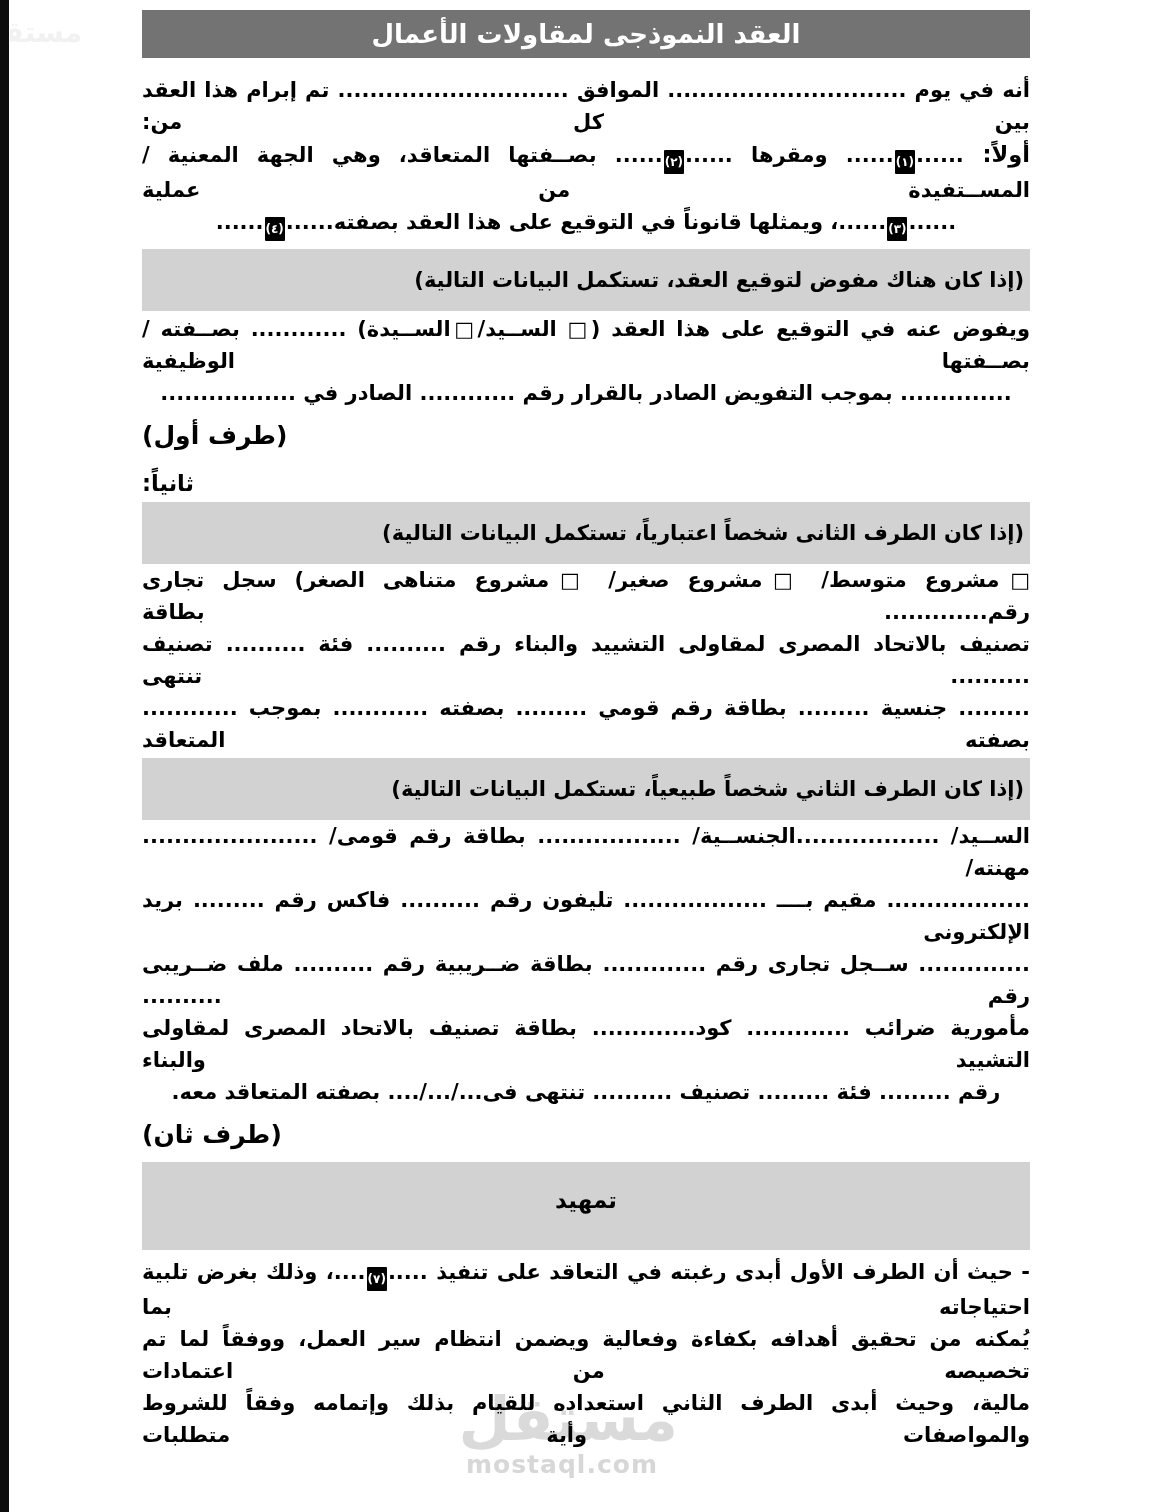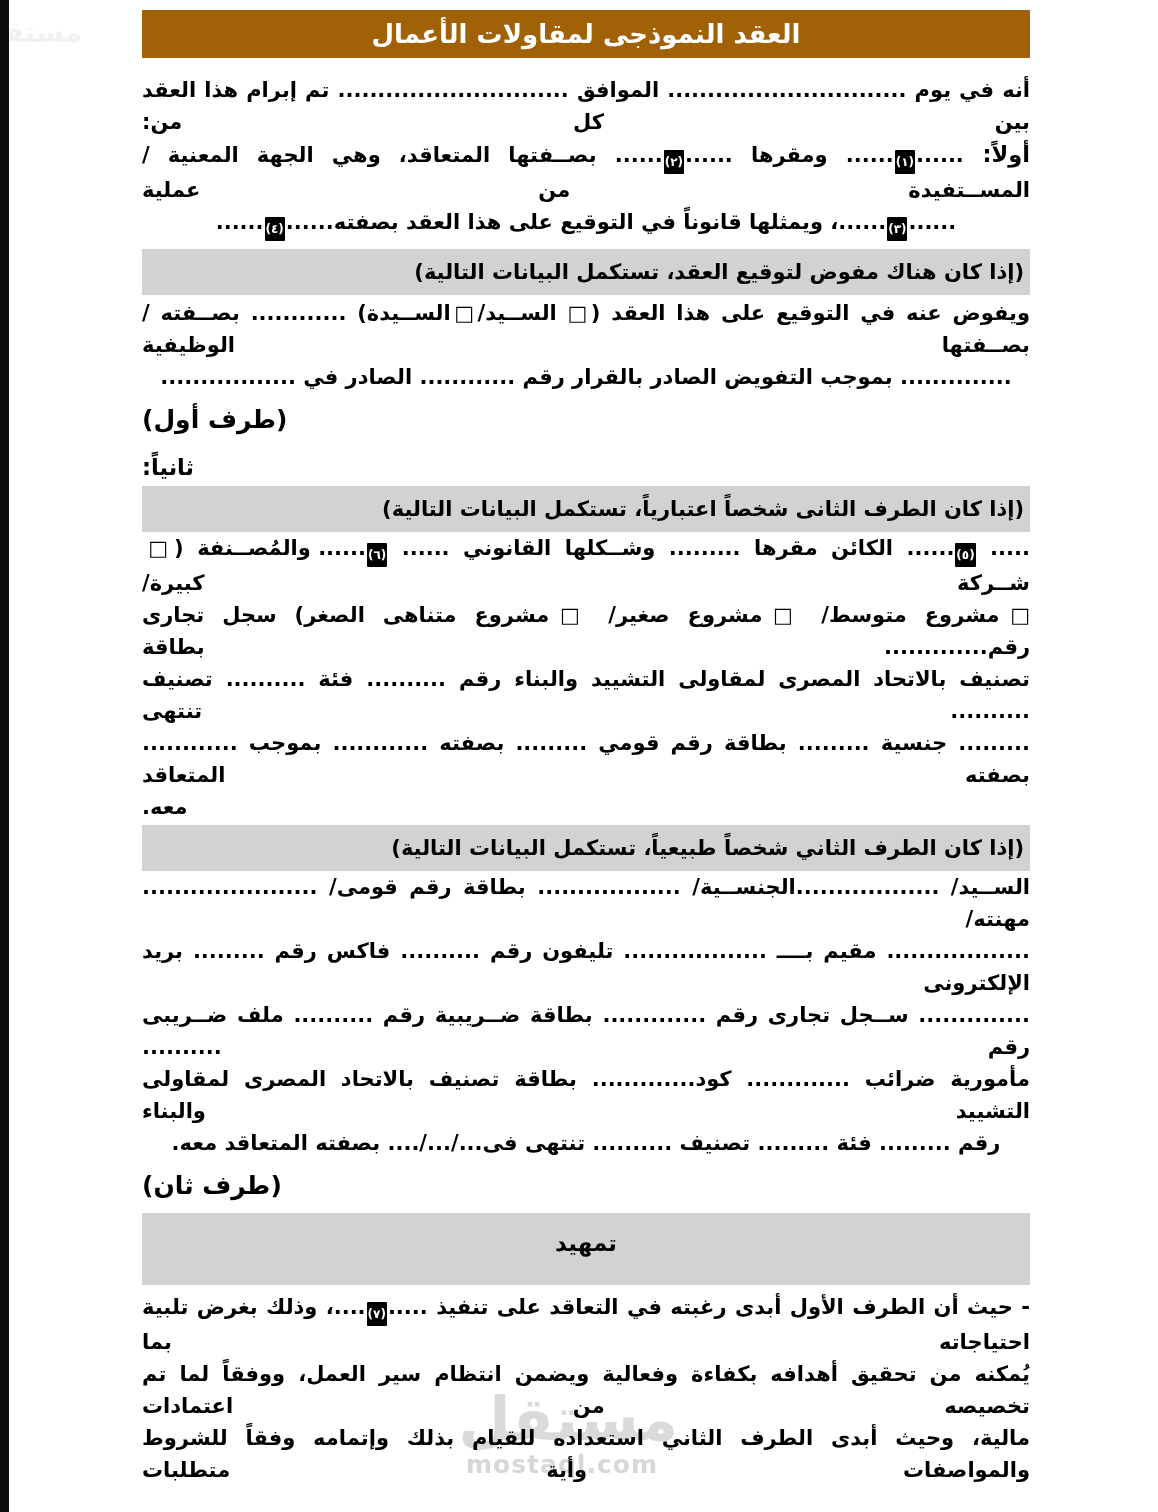--- a/index.html
+++ b/index.html
@@ -2,33 +2,33 @@
 <html lang="ar" dir="rtl"><head>
 <meta charset="utf-8">
 <style>
   html,body{margin:0;padding:0;background:#ffffff;}
   .doc{
     position:relative;width:1158px;height:1512px;background:#ffffff;overflow:hidden;
     font-family:"DejaVu Sans","Liberation Sans",sans-serif;color:#000;font-weight:bold;
   }
   .edge{position:absolute;left:0;top:0;width:9px;height:1512px;background:#0d0d0d;}
   .content{position:absolute;left:142px;top:10px;width:888px;direction:rtl;z-index:2;}
-  .title-bar{background:#a16207;height:48px;display:flex;align-items:center;justify-content:center;}
+  .title-bar{background:#737373;height:48px;display:flex;align-items:center;justify-content:center;}
   .title-text{color:#fff;font-size:26px;letter-spacing:.5px;}
   .line{font-size:21px;line-height:32px;}
   .l-just{text-align:justify;text-align-last:justify;}
   .l-center{text-align:center;}
   .l-start{text-align:left;}
   .seg{}
   .strong{font-weight:900;font-size:22.5px;}
   .badge{
     background:#000;color:#fff;display:inline-block;font-size:12px;line-height:1;
     padding:6px 1px;margin:0 1px;vertical-align:-4px;border-radius:1px;
   }
-  .gray-bar{background:#d2d2d2;height:30px;line-height:30px;font-size:21px;padding:8px 6px;text-align:start;}
+  .gray-bar{background:#d2d2d2;height:30px;line-height:30px;font-size:21px;padding:16px 6px;text-align:start;}
   .gray-bar.center{text-align:center;}
   .gray-bar.tall{height:56px;line-height:44px;font-size:23px;font-weight:900;}
   .party{font-size:25px;line-height:34px;font-weight:900;text-align:left;}
   .watermark{position:absolute;z-index:1;color:#c2c2c2;font-weight:bold;text-align:center;direction:rtl;}
   .wm-logo{left:478px;top:1384px;width:200px;font-size:60px;opacity:.6;}
   .wm-url{left:466px;top:1450px;width:180px;font-size:25px;opacity:.65;letter-spacing:1px;direction:ltr;}
   .wm-corner{left:10px;top:16px;width:72px;height:30px;overflow:hidden;font-size:28px;opacity:.22;}
   .gap{width:100%;}
 </style>
 </head>
@@ -59,25 +59,23 @@
       <div class="gray-bar"><span class="gray-text">(إذا كان هناك مفوض لتوقيع العقد، تستكمل البيانات التالية)</span></div>
       <div class="gap" style="height: 2px;"></div>
       <div class="line l-just"><span class="seg">ويفوض عنه في التوقيع على هذا العقد (□ الســيد/□الســيدة) ............ بصــفته / بصــفتها الوظيفية</span></div>
       <div class="line l-center"><span class="seg">.............. بموجب التفويض الصادر بالقرار رقم ............ الصادر في .................</span></div>
       <div class="gap" style="height: 10px;"></div>
       <div class="party">(طرف أول)</div>
       <div class="gap" style="height: 14px;"></div>
       <div class="line l-start"><span class="strong">ثانياً:</span></div>
       <div class="gap" style="height: 2px;"></div>
       <div class="gray-bar"><span class="gray-text">(إذا كان الطرف الثانى شخصاً اعتبارياً، تستكمل البيانات التالية)</span></div>
-      <div class="line l-just"><span class="seg">..... </span><span class="badge">(٥)</span><span class="seg">...... الكائن مقرها ......... وشــكلها القانوني ...... </span><span class="badge">(٦)</span><span class="seg">...... والمُصــنفة (□ شــركة كبيرة/</span></div>
       <div class="line l-just"><span class="seg">□مشروع متوسط/ □مشروع صغير/ □مشروع متناهى الصغر) سجل تجارى رقم............. بطاقة</span></div>
       <div class="line l-just"><span class="seg">تصنيف بالاتحاد المصرى لمقاولى التشييد والبناء رقم .......... فئة .......... تصنيف .......... تنتهى</span></div>
       <div class="line l-just"><span class="seg">......... جنسية ......... بطاقة رقم قومي ......... بصفته ............ بموجب ............ بصفته المتعاقد</span></div>
-      <div class="line l-start"><span class="seg">معه.</span></div>
       <div class="gap" style="height: 2px;"></div>
       <div class="gray-bar"><span class="gray-text">(إذا كان الطرف الثاني شخصاً طبيعياً، تستكمل البيانات التالية)</span></div>
       <div class="line l-just"><span class="seg">الســيد/ ..................الجنســية/ .................. بطاقة رقم قومى/ ...................... مهنته/</span></div>
       <div class="line l-just"><span class="seg">.................. مقيم بــــ .................. تليفون رقم .......... فاكس رقم ......... بريد الإلكترونى</span></div>
       <div class="line l-just"><span class="seg">.............. ســجل تجارى رقم ............. بطاقة ضــريبية رقم .......... ملف ضــريبى رقم ..........</span></div>
       <div class="line l-just"><span class="seg">مأمورية ضرائب ............. كود............. بطاقة تصنيف بالاتحاد المصرى لمقاولى التشييد والبناء</span></div>
       <div class="line l-center"><span class="seg">رقم ......... فئة ......... تصنيف .......... تنتهى فى.../.../.... بصفته المتعاقد معه.</span></div>
       <div class="gap" style="height: 10px;"></div>
       <div class="party">(طرف ثان)</div>
       <div class="gap" style="height: 10px;"></div>

